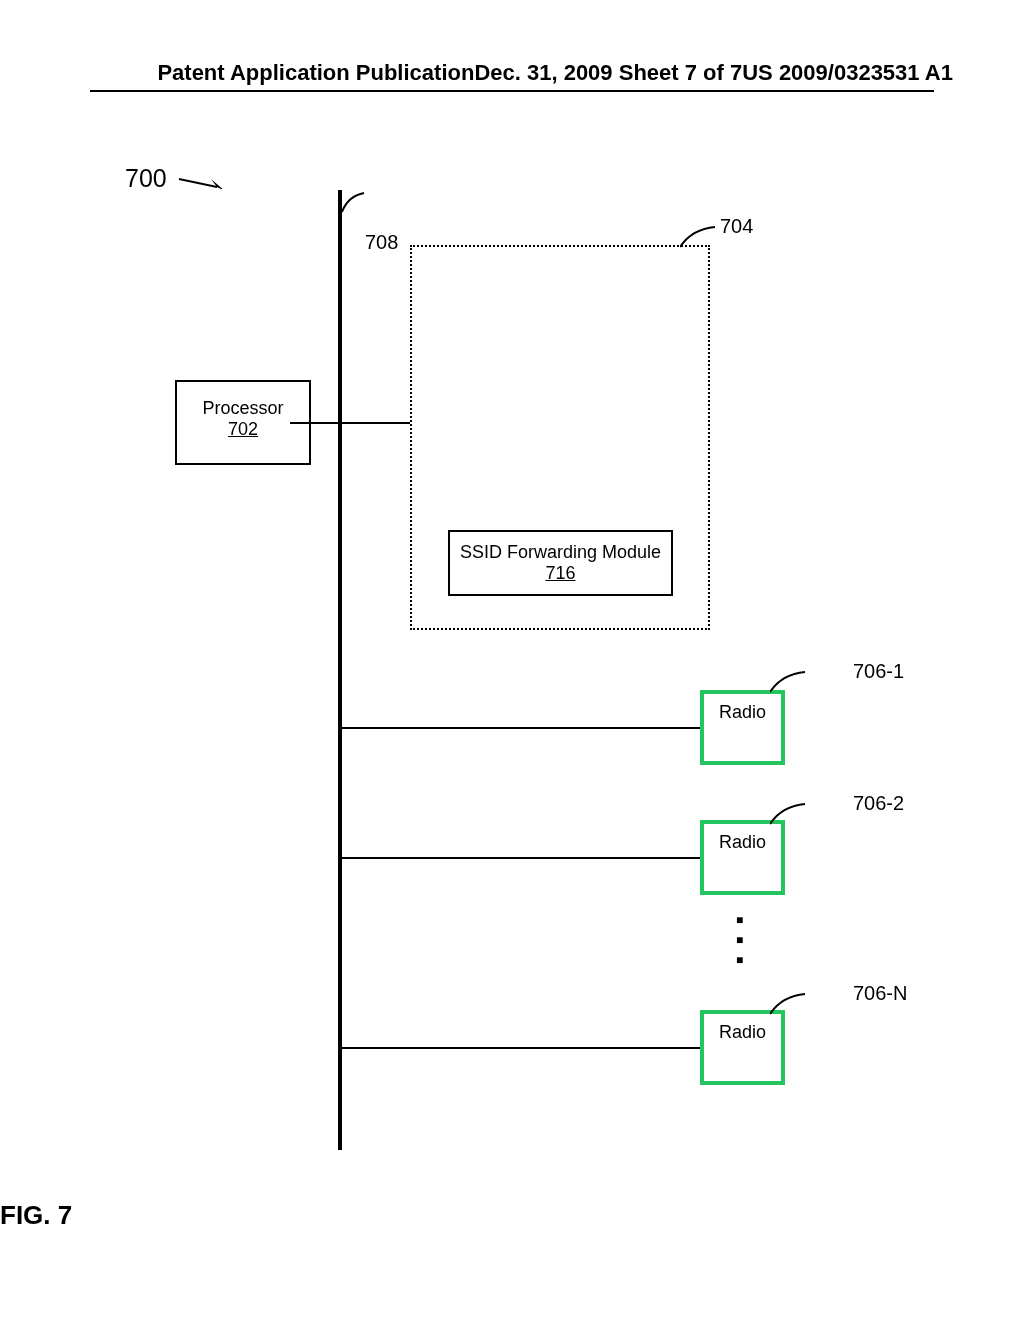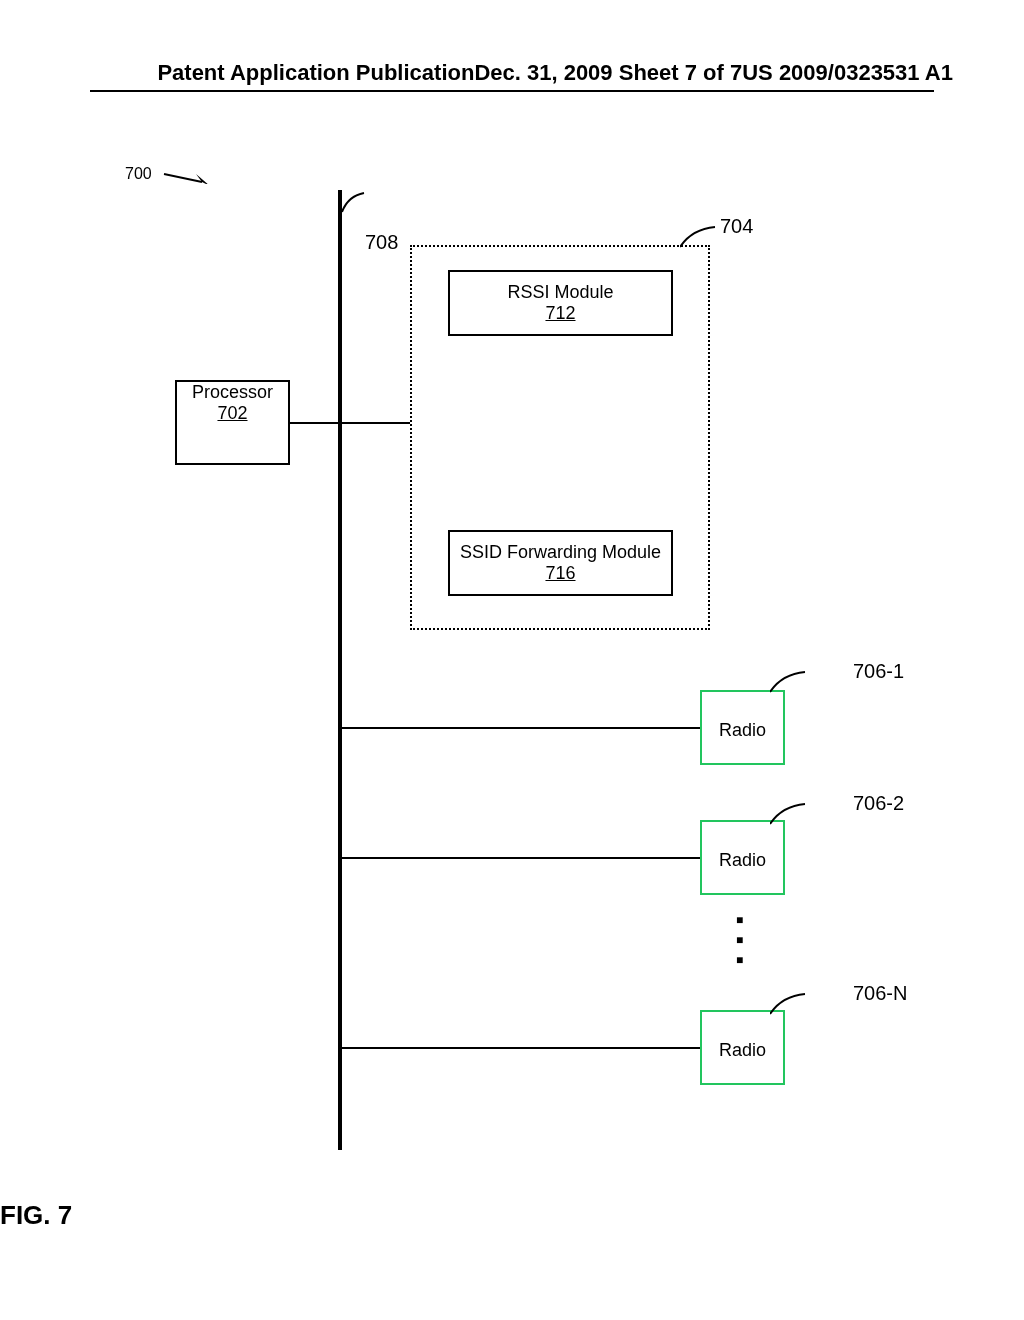--- a/index.html
+++ b/index.html
@@ -35,21 +35,21 @@
     position: absolute;
     left: 90px;
     top: 160px;
     width: 844px;
     height: 1000px;
   }
   .ref-700 {
     position: absolute;
     left: 35px;
     top: 4px;
-    font-size: 16px;
+    font-size: 25px;
     display: flex;
     align-items: center;
     gap: 10px;
   }
   .arrow-700 svg { display: block; }
   .bus {
     position: absolute;
     left: 248px;
     top: 30px;
     width: 4px;
@@ -67,24 +67,25 @@
     position: absolute;
     left: 252px;
     top: 30px;
     width: 25px;
     height: 25px;
   }
   .proc-box {
     position: absolute;
     left: 85px;
     top: 220px;
-    width: 115px;
+    width: 136px;
     height: 85px;
     border: 2px solid #000;
     text-align: center;
+    padding-top: 16px;
     font-size: 18px;
   }
   .proc-ref { text-decoration: underline; }
   .proc-conn {
     position: absolute;
     left: 200px;
     top: 262px;
     width: 50px;
     height: 2px;
     background: #000;
@@ -129,23 +130,23 @@
   }
   .module .refnum { text-decoration: underline; }
   .mod-712 { top: 110px; }
   .mod-714 { top: 236px; }
   .mod-716 { top: 370px; }
   .radio {
     position: absolute;
     left: 610px;
     width: 85px;
     height: 75px;
-    border: 2px solid #22c55e;
+    border: 4px solid #22c55e;
     text-align: center;
-    padding-top: 28px;
+    padding-top: 8px;
     font-size: 18px;
   }
   .r1 { top: 530px; }
   .r2 { top: 660px; }
   .rN { top: 850px; }
   .radio-conn {
     position: absolute;
     left: 252px;
     height: 2px;
     background: #000;
@@ -228,24 +229,20 @@
 
   <div class="mem-conn"></div>
   <div class="mem-box"></div>
   <div class="hook-704">
     <svg width="38" height="25">
         <path d="M0 22 Q 12 4 35 2" stroke="#000" stroke-width="2" fill="none"></path>
       </svg>
   </div>
   <div class="ref-704">704</div>
 
-  <div class="module mod-712">
-    <div>RSSI Module</div>
-    <div class="refnum">712</div>
-  </div>
   <div class="module mod-716">
     <div>SSID Forwarding Module</div>
     <div class="refnum">716</div>
   </div>
 
   <div class="radio-conn rc1"></div>
   <div class="radio r1">Radio</div>
   <div class="hook-radio hr1">
     <svg width="38" height="25">
         <path d="M0 22 Q 12 4 35 2" stroke="#000" stroke-width="2" fill="none"></path>

